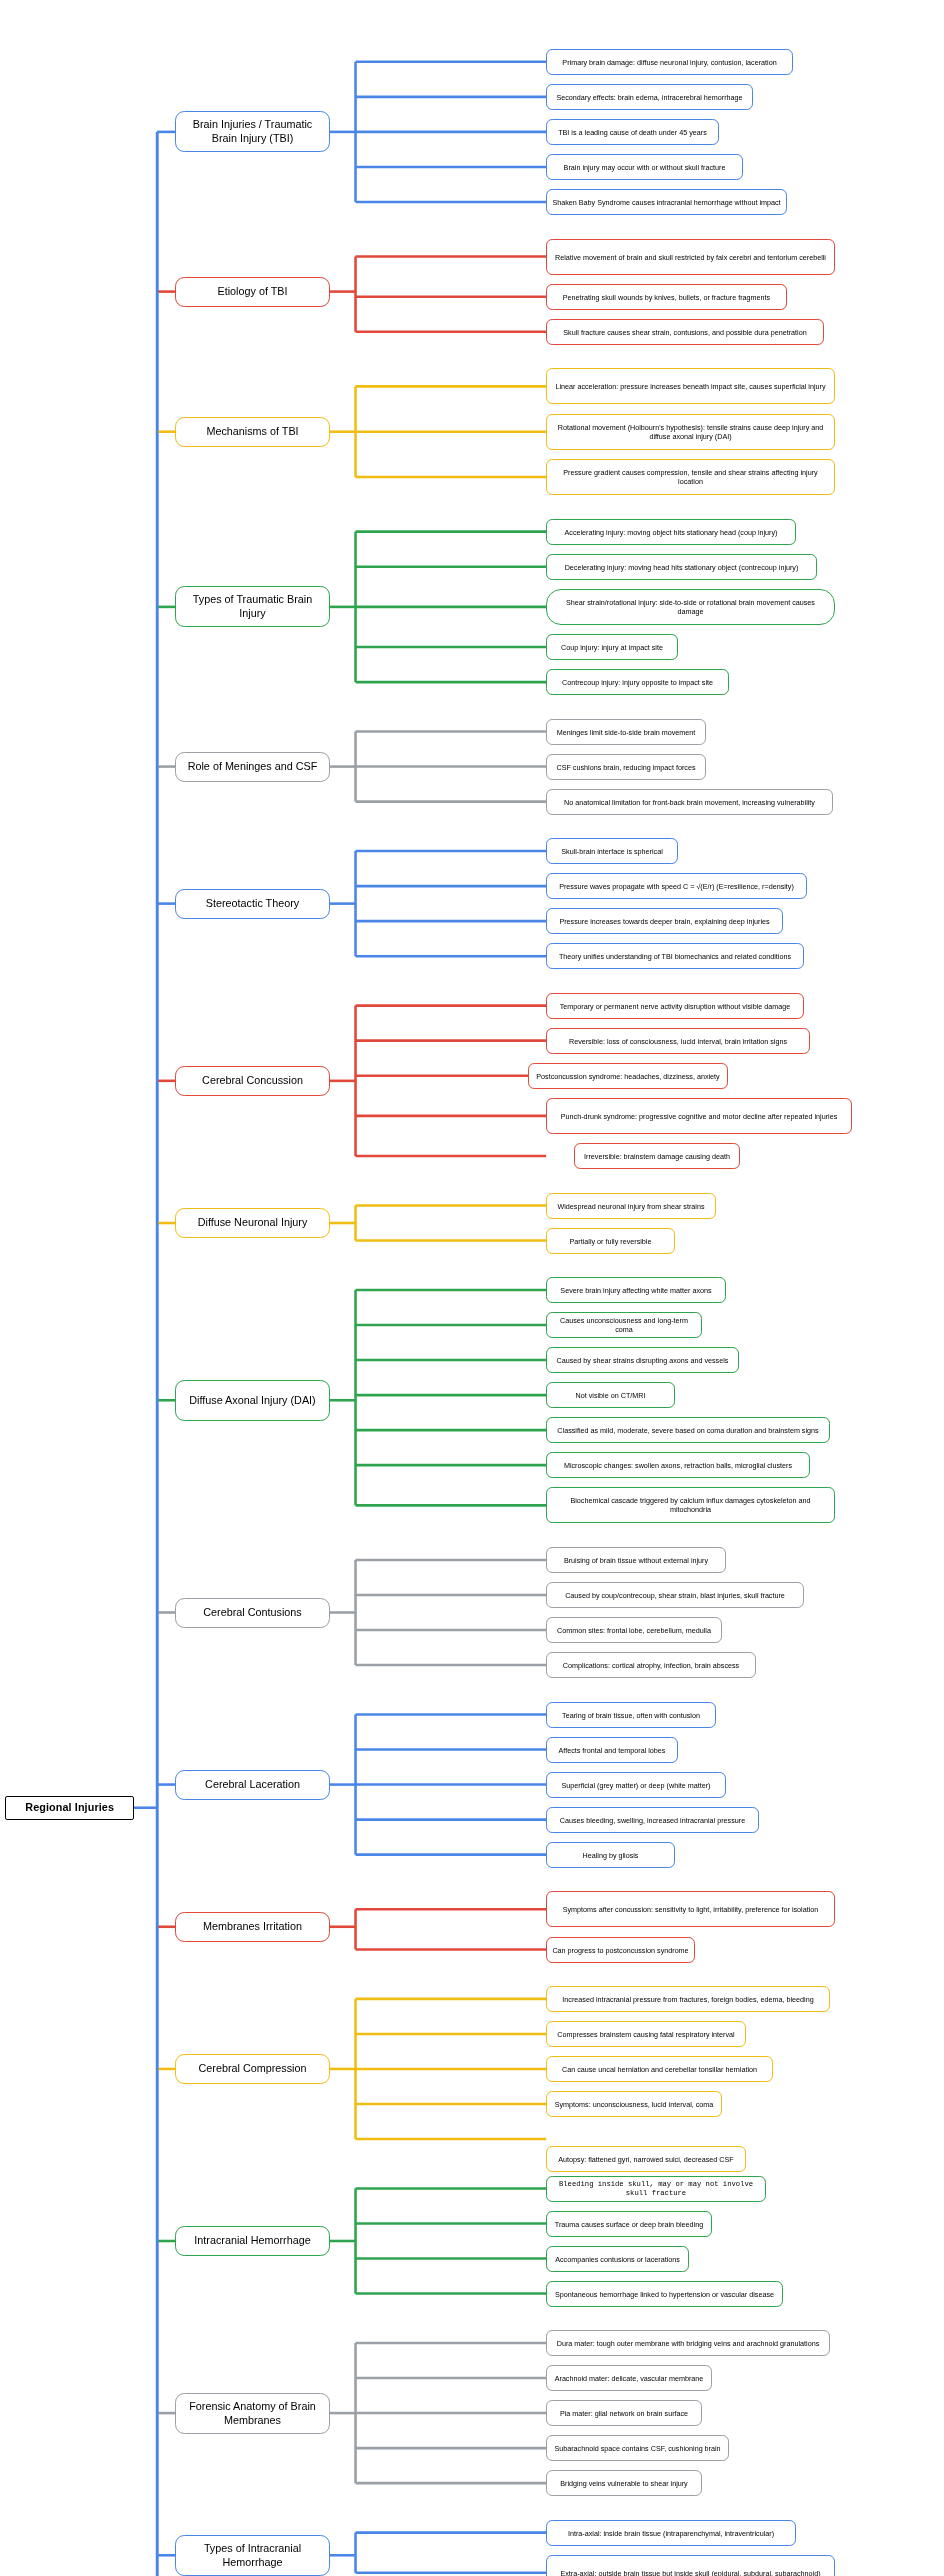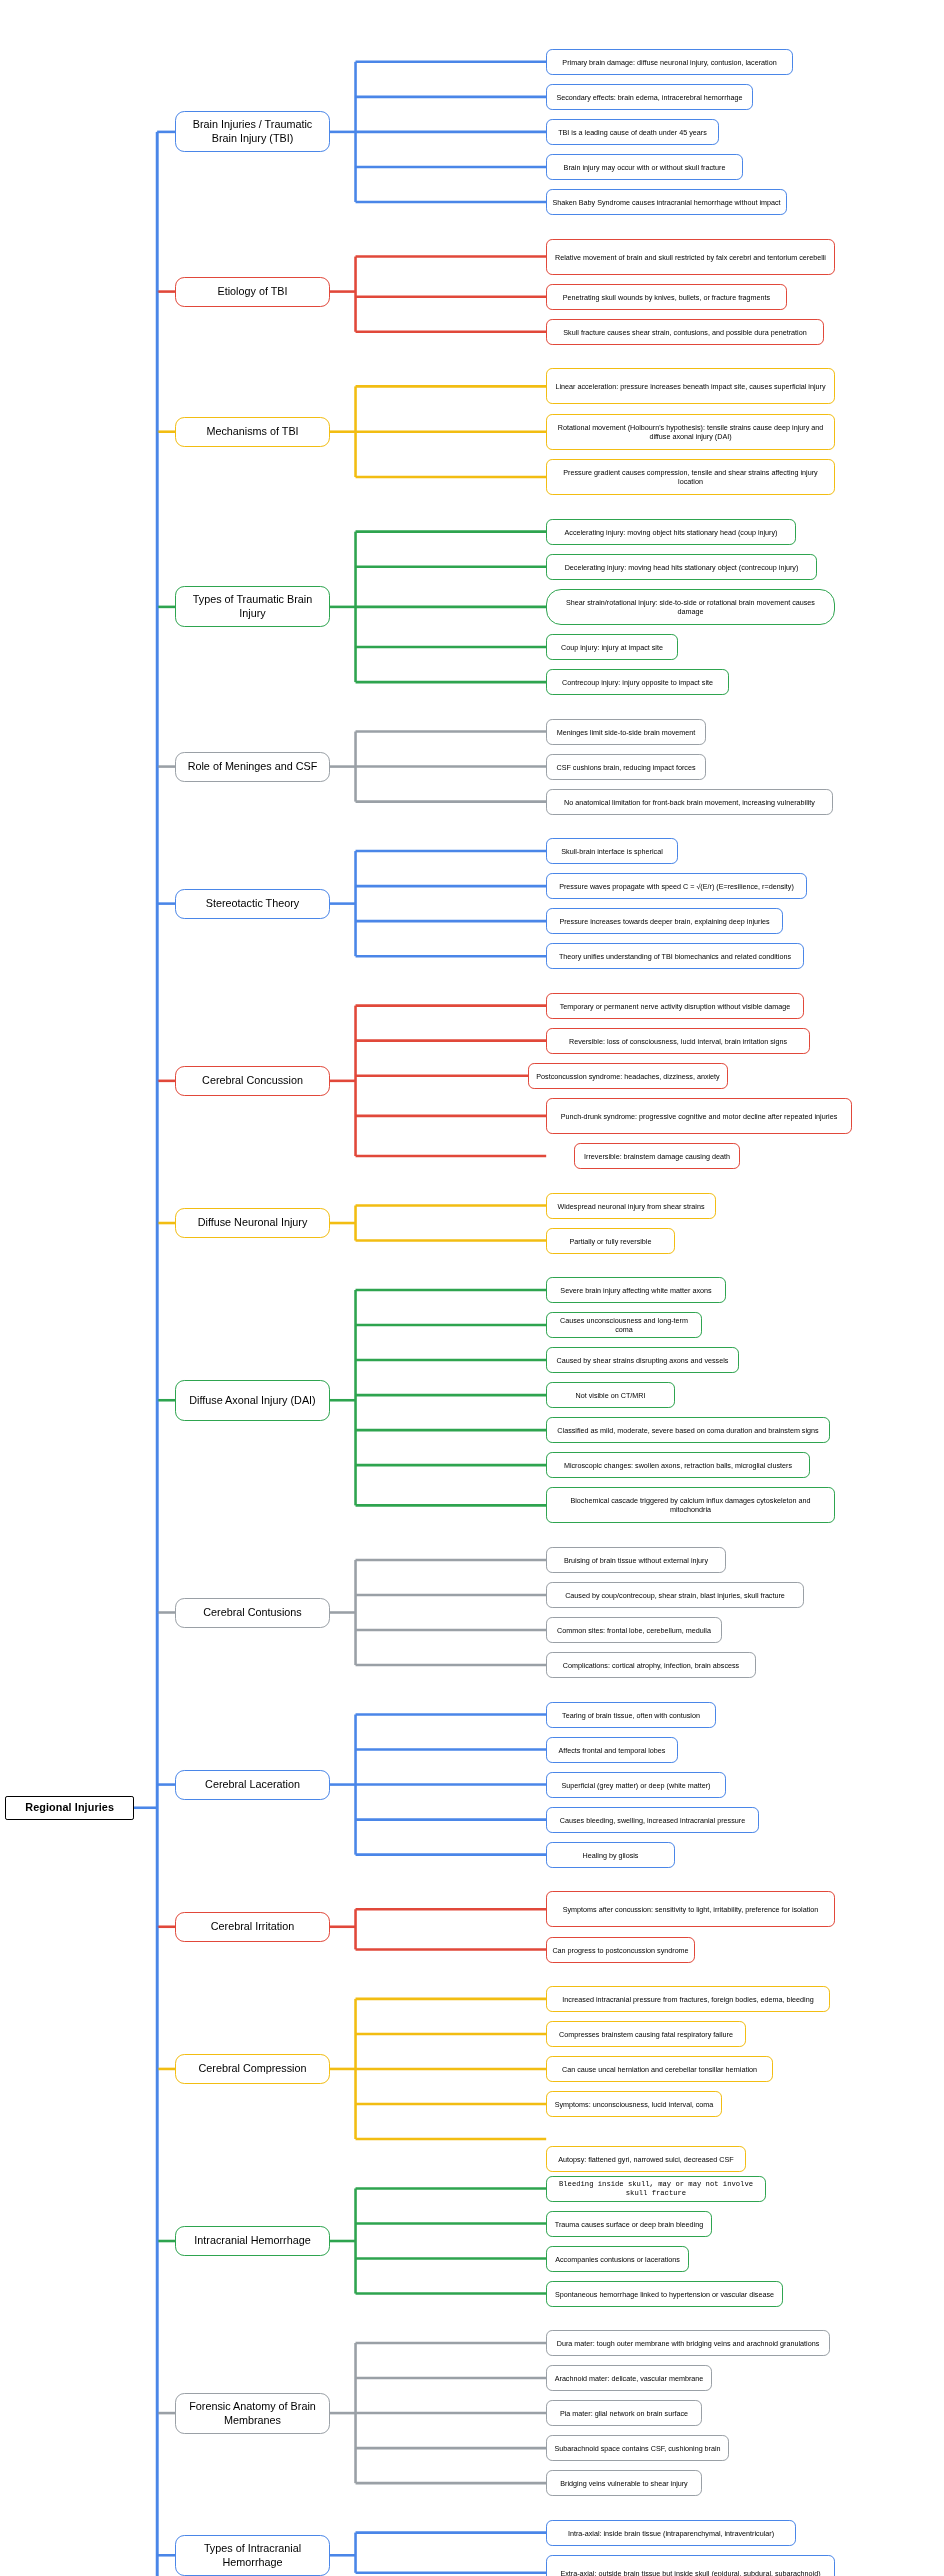--- a/index.html
+++ b/index.html
@@ -299,26 +299,26 @@
       <div class="node leaf c-grey" style="left: 546px; top: 1547px; width: 180px; height: 26px;">Bruising of brain tissue without external injury</div>
       <div class="node leaf c-grey" style="left: 546px; top: 1582px; width: 258px; height: 26px;">Caused by coup/contrecoup, shear strain, blast injuries, skull fracture</div>
       <div class="node leaf c-grey" style="left: 546px; top: 1617px; width: 176px; height: 26px;">Common sites: frontal lobe, cerebellum, medulla</div>
       <div class="node leaf c-grey" style="left: 546px; top: 1652px; width: 210px; height: 26px;">Complications: cortical atrophy, infection, brain abscess</div>
       <div class="node branch c-blue" style="left: 175px; top: 1770px; width: 155px; height: 30px;">Cerebral Laceration</div>
       <div class="node leaf c-blue" style="left: 546px; top: 1702px; width: 170px; height: 26px;">Tearing of brain tissue, often with contusion</div>
       <div class="node leaf c-blue" style="left: 546px; top: 1737px; width: 132px; height: 26px;">Affects frontal and temporal lobes</div>
       <div class="node leaf c-blue" style="left: 546px; top: 1772px; width: 180px; height: 26px;">Superficial (grey matter) or deep (white matter)</div>
       <div class="node leaf c-blue" style="left: 546px; top: 1807px; width: 213px; height: 26px;">Causes bleeding, swelling, increased intracranial pressure</div>
       <div class="node leaf c-blue" style="left: 546px; top: 1842px; width: 129px; height: 26px;">Healing by gliosis</div>
-      <div class="node branch c-red" style="left: 175px; top: 1912px; width: 155px; height: 30px;">Cerebral Irritation</div>
+      <div class="node branch c-red" style="left: 175px; top: 1912px; width: 155px; height: 30px;">Membranes Irritation</div>
       <div class="node leaf c-red" style="left: 546px; top: 1891px; width: 289px; height: 36px;">Symptoms after concussion: sensitivity to light, irritability, preference for isolation</div>
       <div class="node leaf c-red" style="left: 546px; top: 1937px; width: 149px; height: 26px;">Can progress to postconcussion syndrome</div>
       <div class="node branch c-yellow" style="left: 175px; top: 2054px; width: 155px; height: 30px;">Cerebral Compression</div>
       <div class="node leaf c-yellow" style="left: 546px; top: 1986px; width: 284px; height: 26px;">Increased intracranial pressure from fractures, foreign bodies, edema, bleeding</div>
-      <div class="node leaf c-yellow" style="left: 546px; top: 2021px; width: 200px; height: 26px;">Compresses brainstem causing fatal respiratory failure</div>
+      <div class="node leaf c-yellow" style="left: 546px; top: 2021px; width: 200px; height: 26px;">Compresses brainstem causing fatal respiratory interval</div>
       <div class="node leaf c-yellow" style="left: 546px; top: 2056px; width: 227px; height: 26px;">Can cause uncal herniation and cerebellar tonsillar herniation</div>
       <div class="node leaf c-yellow" style="left: 546px; top: 2091px; width: 176px; height: 26px;">Symptoms: unconsciousness, lucid interval, coma</div>
       <div class="node leaf c-yellow" style="left: 546px; top: 2126px; width: 200px; height: 26px; margin-top: 20px;">Autopsy: flattened gyri, narrowed sulci, decreased CSF</div>
       <div class="node branch c-green" style="left: 175px; top: 2226px; width: 155px; height: 30px;">Intracranial Hemorrhage</div>
       <div class="node leaf c-green" style="left: 546px; top: 2176px; width: 220px; height: 26px; font-family: Liberation Mono, monospace;">Bleeding inside skull, may or may not involve skull fracture</div>
       <div class="node leaf c-green" style="left: 546px; top: 2211px; width: 166px; height: 26px;">Trauma causes surface or deep brain bleeding</div>
       <div class="node leaf c-green" style="left: 546px; top: 2246px; width: 143px; height: 26px;">Accompanies contusions or lacerations</div>
       <div class="node leaf c-green" style="left: 546px; top: 2281px; width: 237px; height: 26px;">Spontaneous hemorrhage linked to hypertension or vascular disease</div>
       <div class="node branch c-grey" style="left: 175px; top: 2393px; width: 155px; height: 41px;">Forensic Anatomy of Brain Membranes</div>
       <div class="node leaf c-grey" style="left: 546px; top: 2330px; width: 284px; height: 26px;">Dura mater: tough outer membrane with bridging veins and arachnoid granulations</div>

